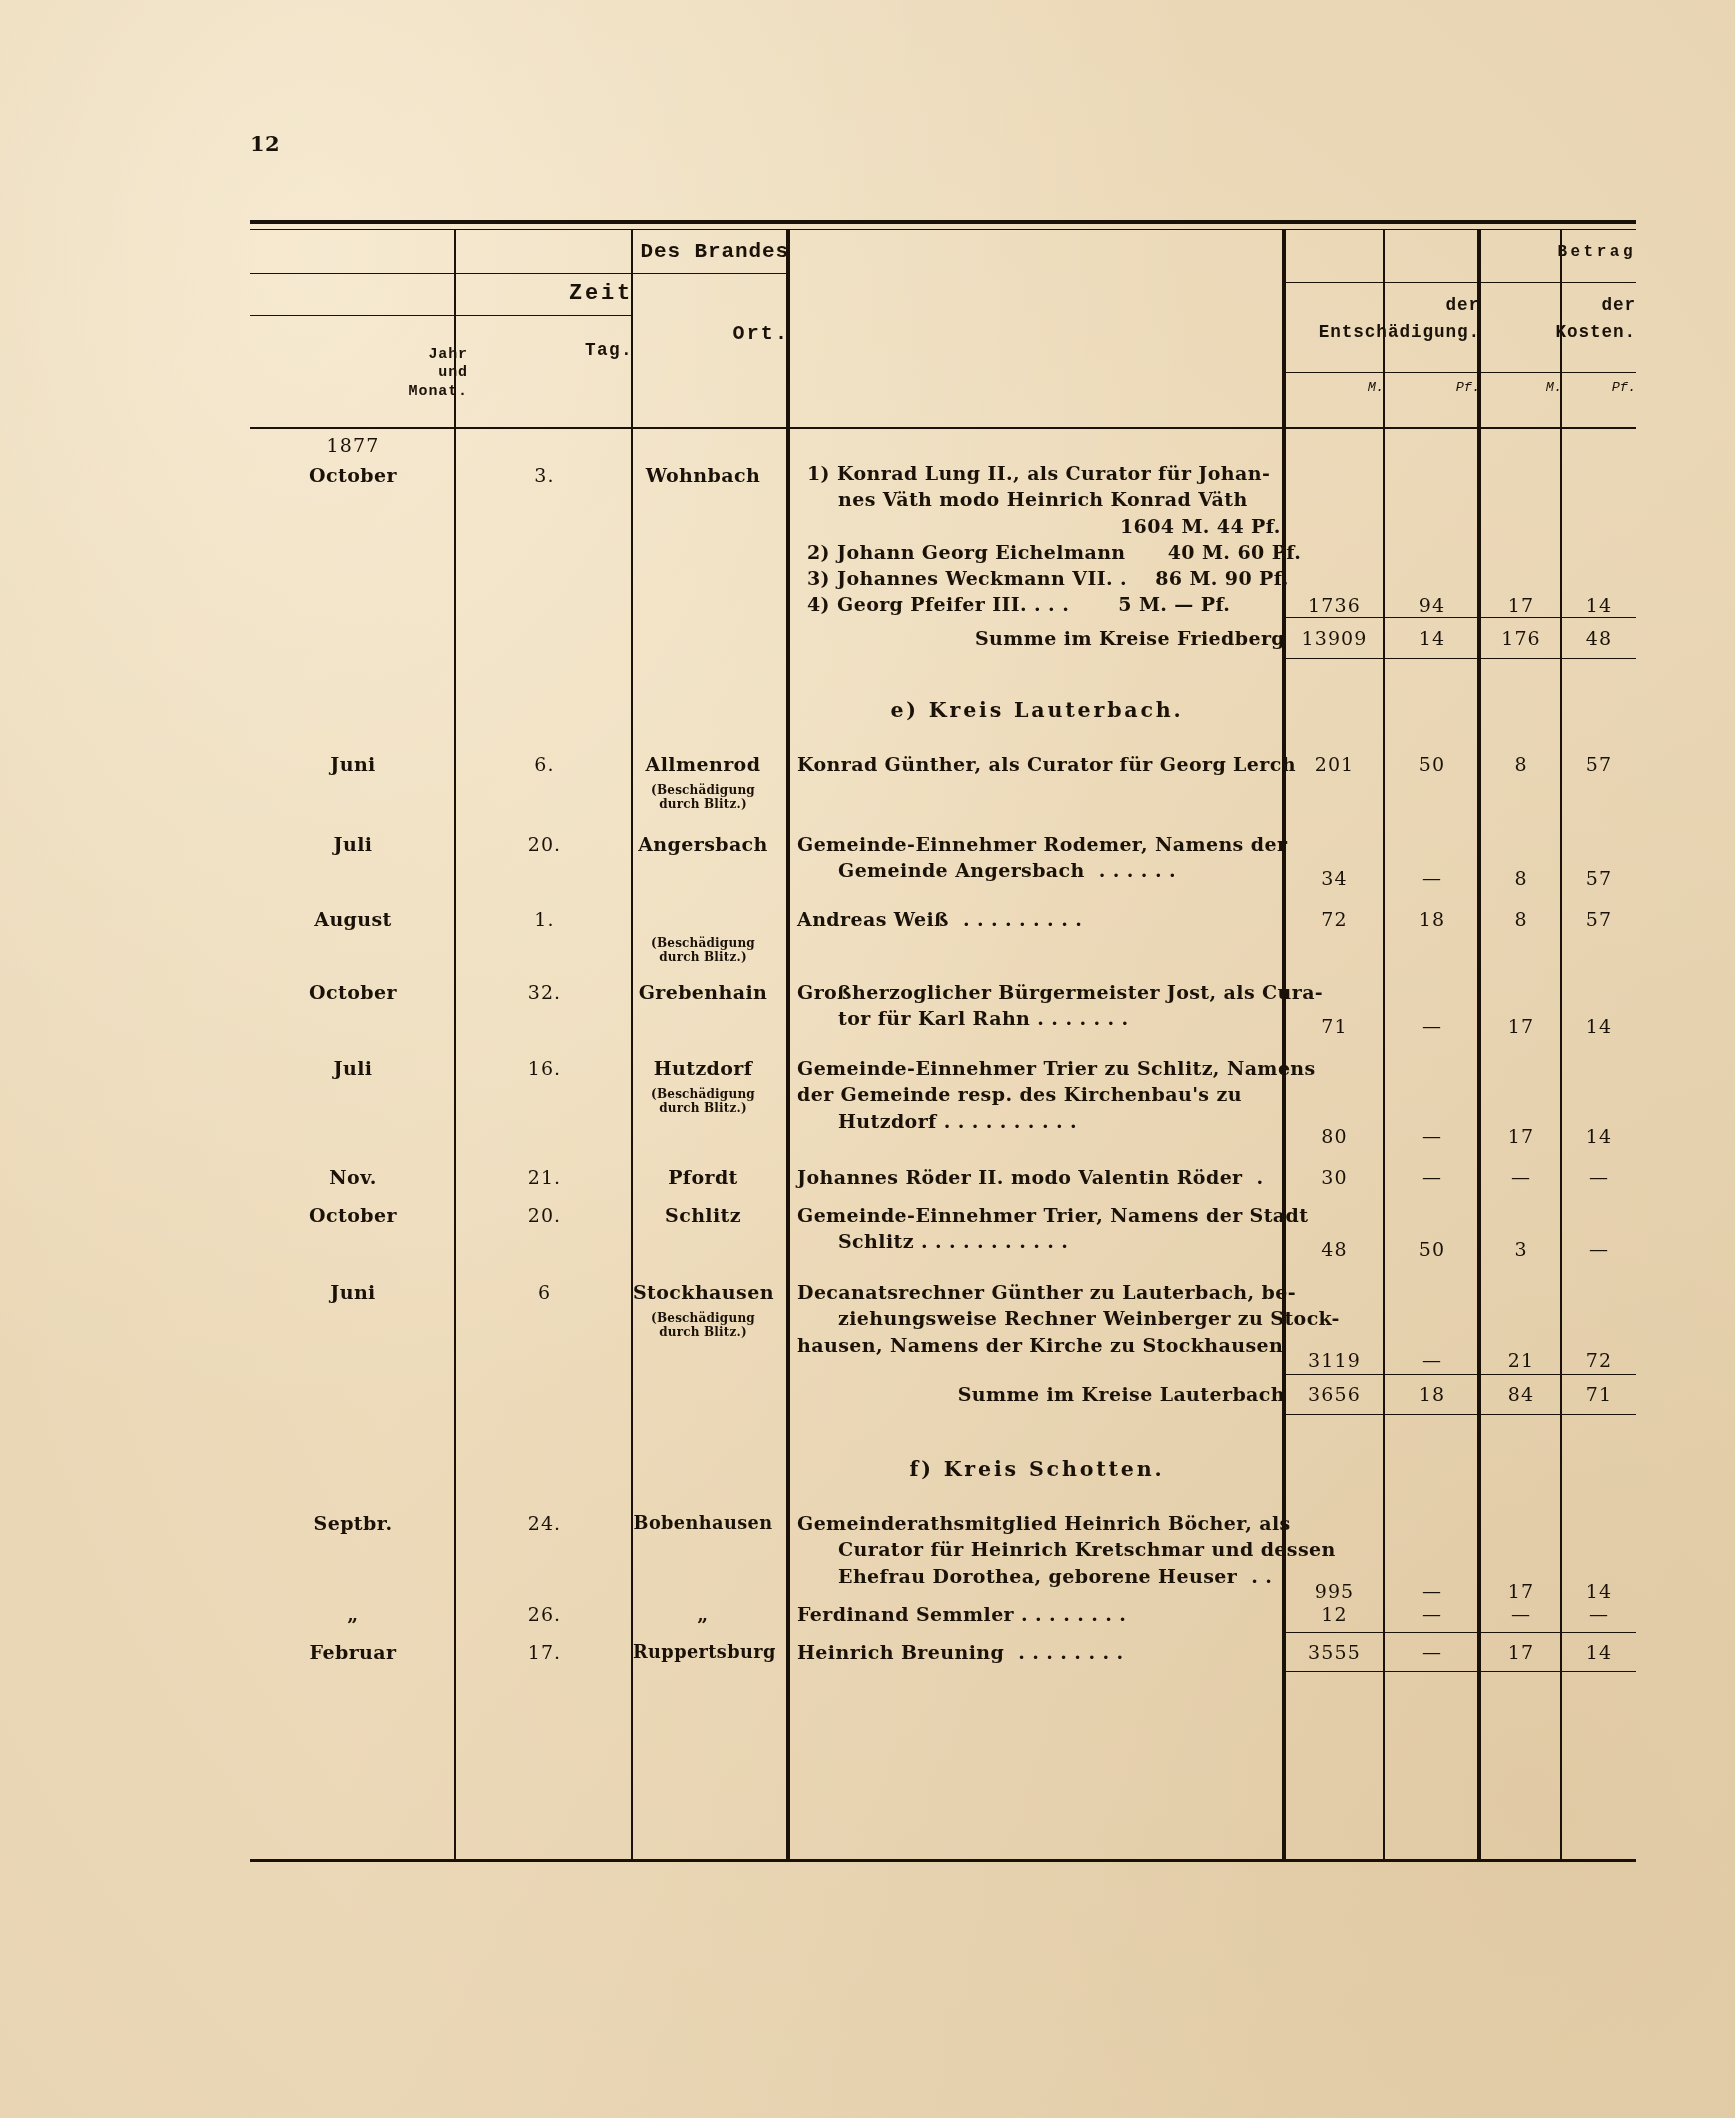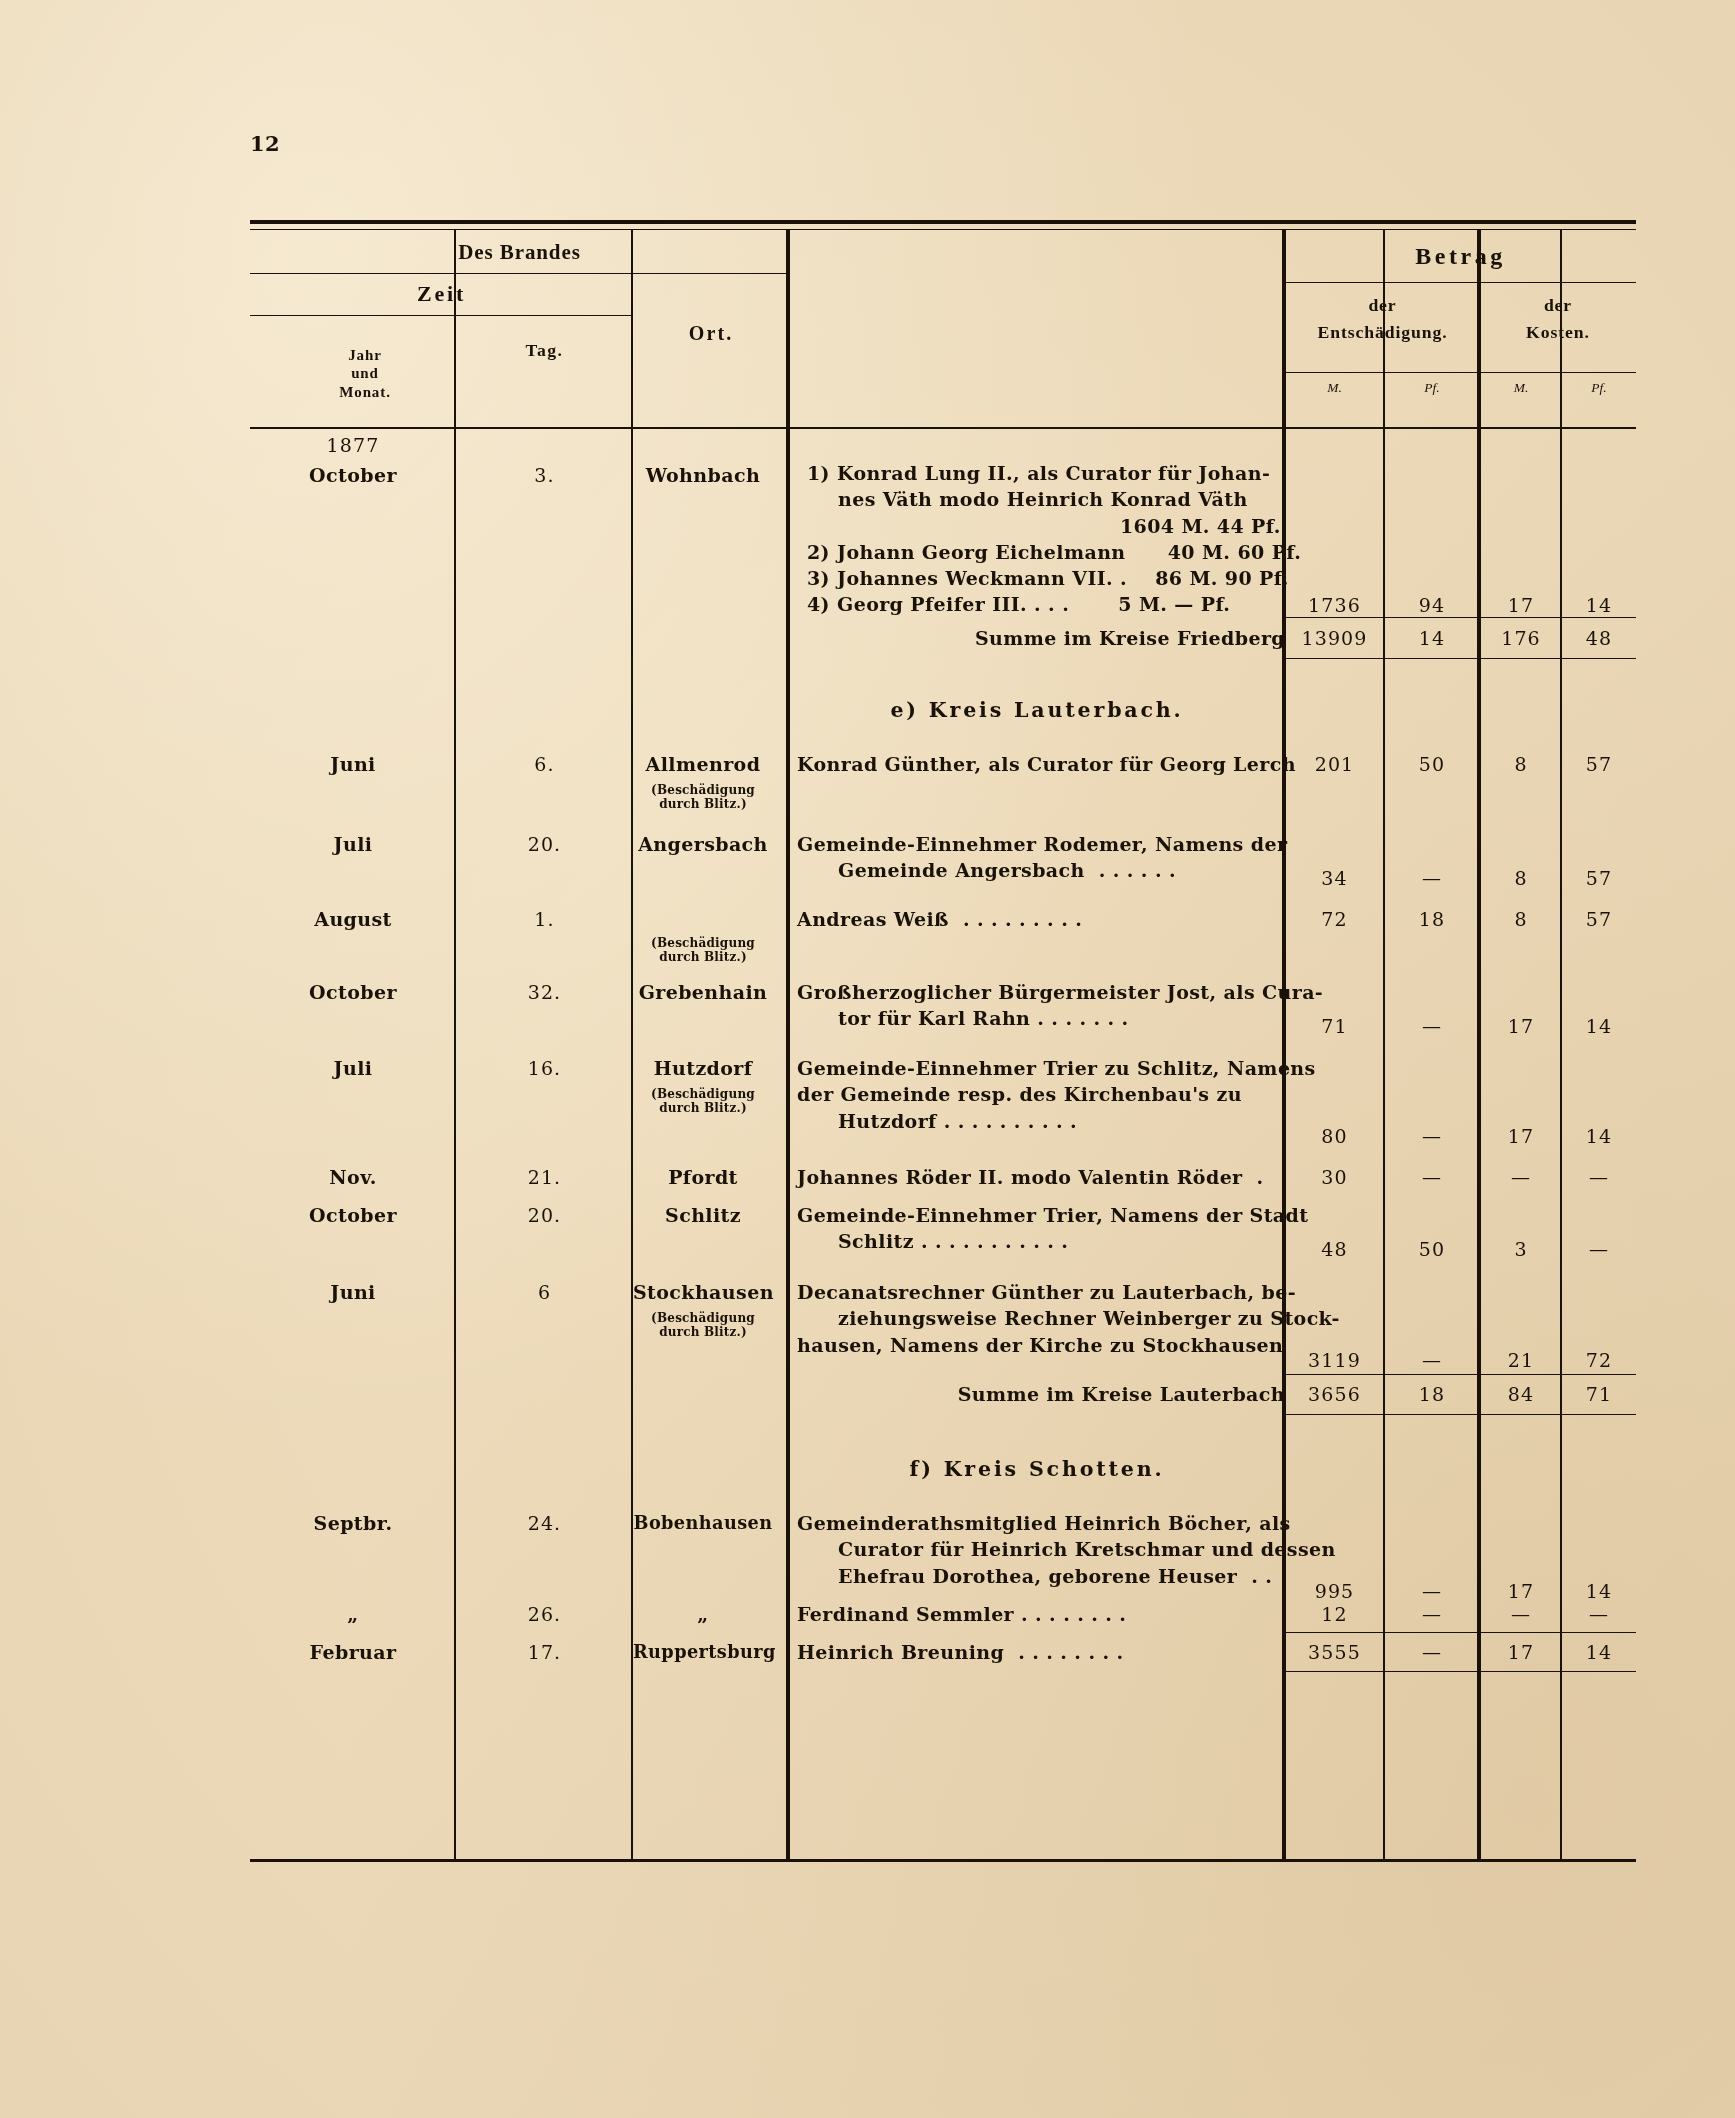--- a/index.html
+++ b/index.html
@@ -66,22 +66,22 @@
     background: #1a1208;
   }
 
   
   .hdr {
     position: absolute;
     left: 0; top: 10px; width: 1386px; height: 197px;
   }
   .hdr .cell {
     position: absolute;
-    text-align: center;
-    font-family: Liberation Serif, serif;
+    text-align: right;
+    font-family: Liberation Mono, monospace;
   }
   .fraktur {
     font-family: "DejaVu Serif", serif;
     font-weight: bold;
     letter-spacing: 0.9px;
   }
   .hdr-des-brandes {
     left: 0; top: 10px; width: 539px;
     font-size: 21px;
   }
@@ -100,21 +100,21 @@
   .hdr-ort {
     left: 383px; top: 92px; width: 156px;
     font-size: 20px; letter-spacing: 2.1px;
   }
   .hdr-namen {
     left: 539px; top: 34px; width: 496px;
     font-size: 20px; line-height: 1.5;
   }
   .hdr-betrag {
     left: 1035px; top: 12.8px; width: 351px;
-    font-size: 24px; letter-spacing: 3.5px;
+    font-size: 16px; letter-spacing: 3.5px;
   }
   .hdr-entsch {
     left: 1035px; top: 62px; width: 195px;
     font-size: 17.7px; line-height: 1.5;
   }
   .hdr-kosten {
     left: 1230px; top: 62px; width: 156px;
     font-size: 17.7px; line-height: 1.5;
   }
   .hdr-m1 { left: 1035px; top: 150px; width: 99px; font-size: 13.5px; font-style: italic;}

